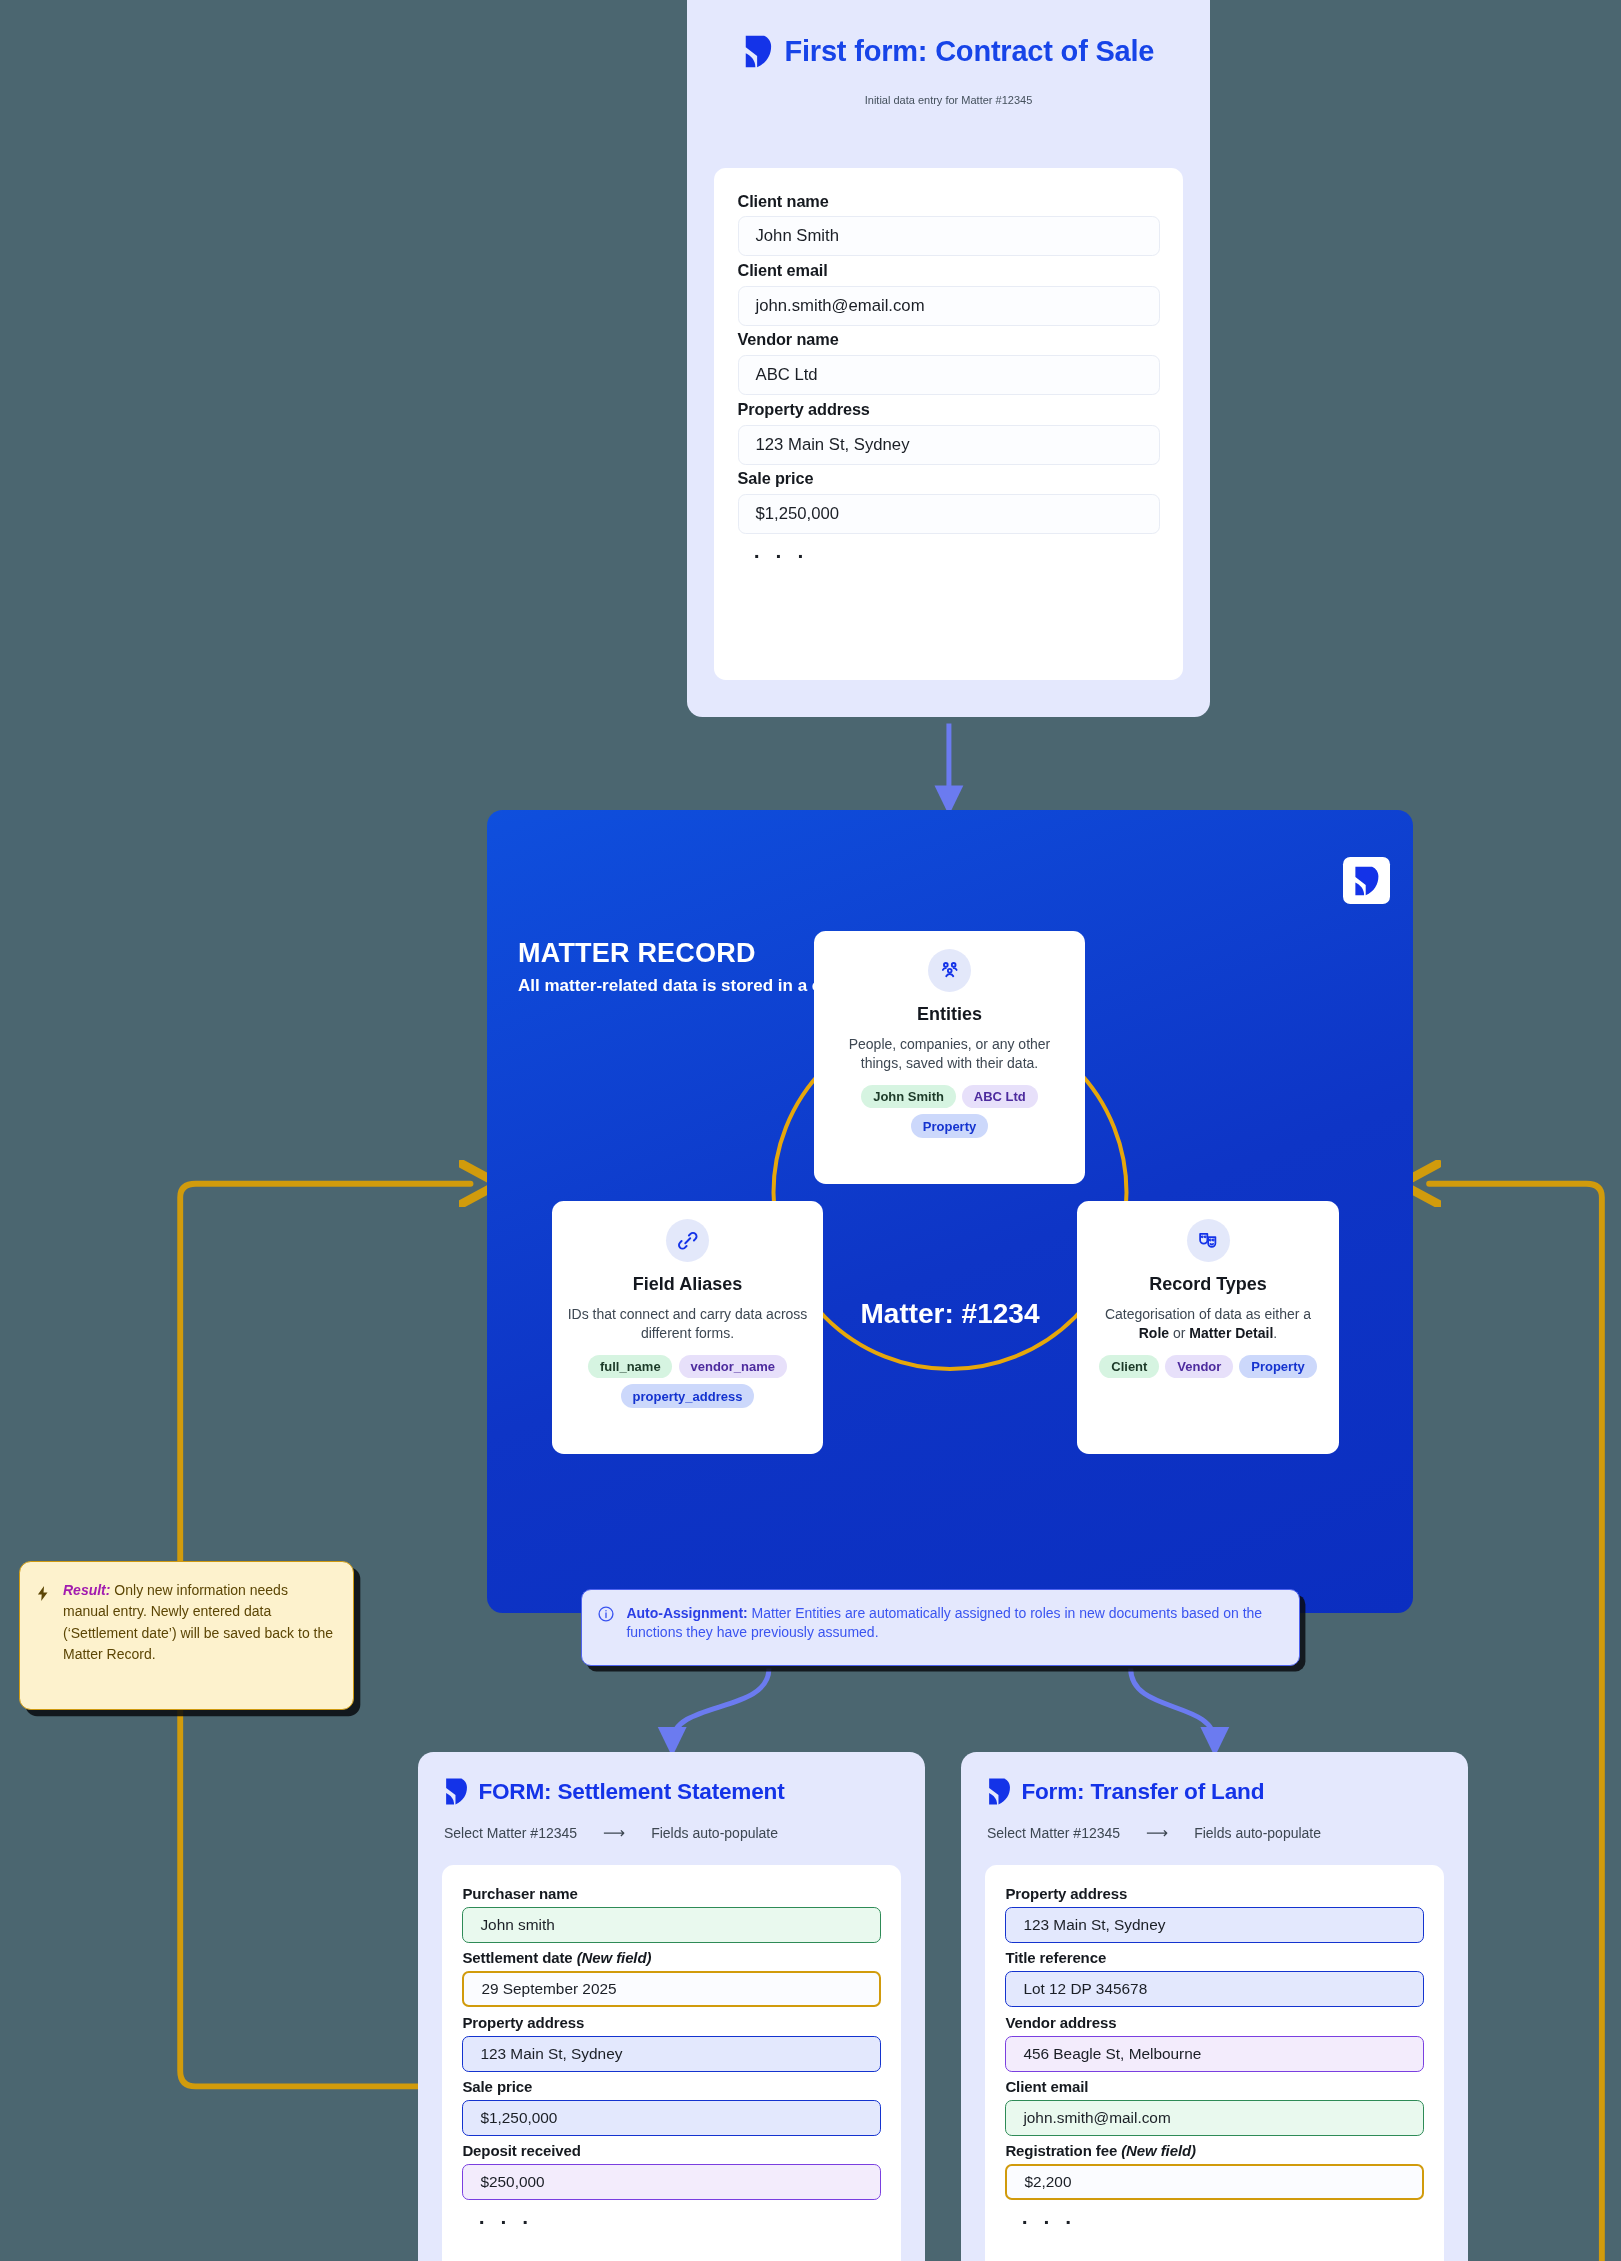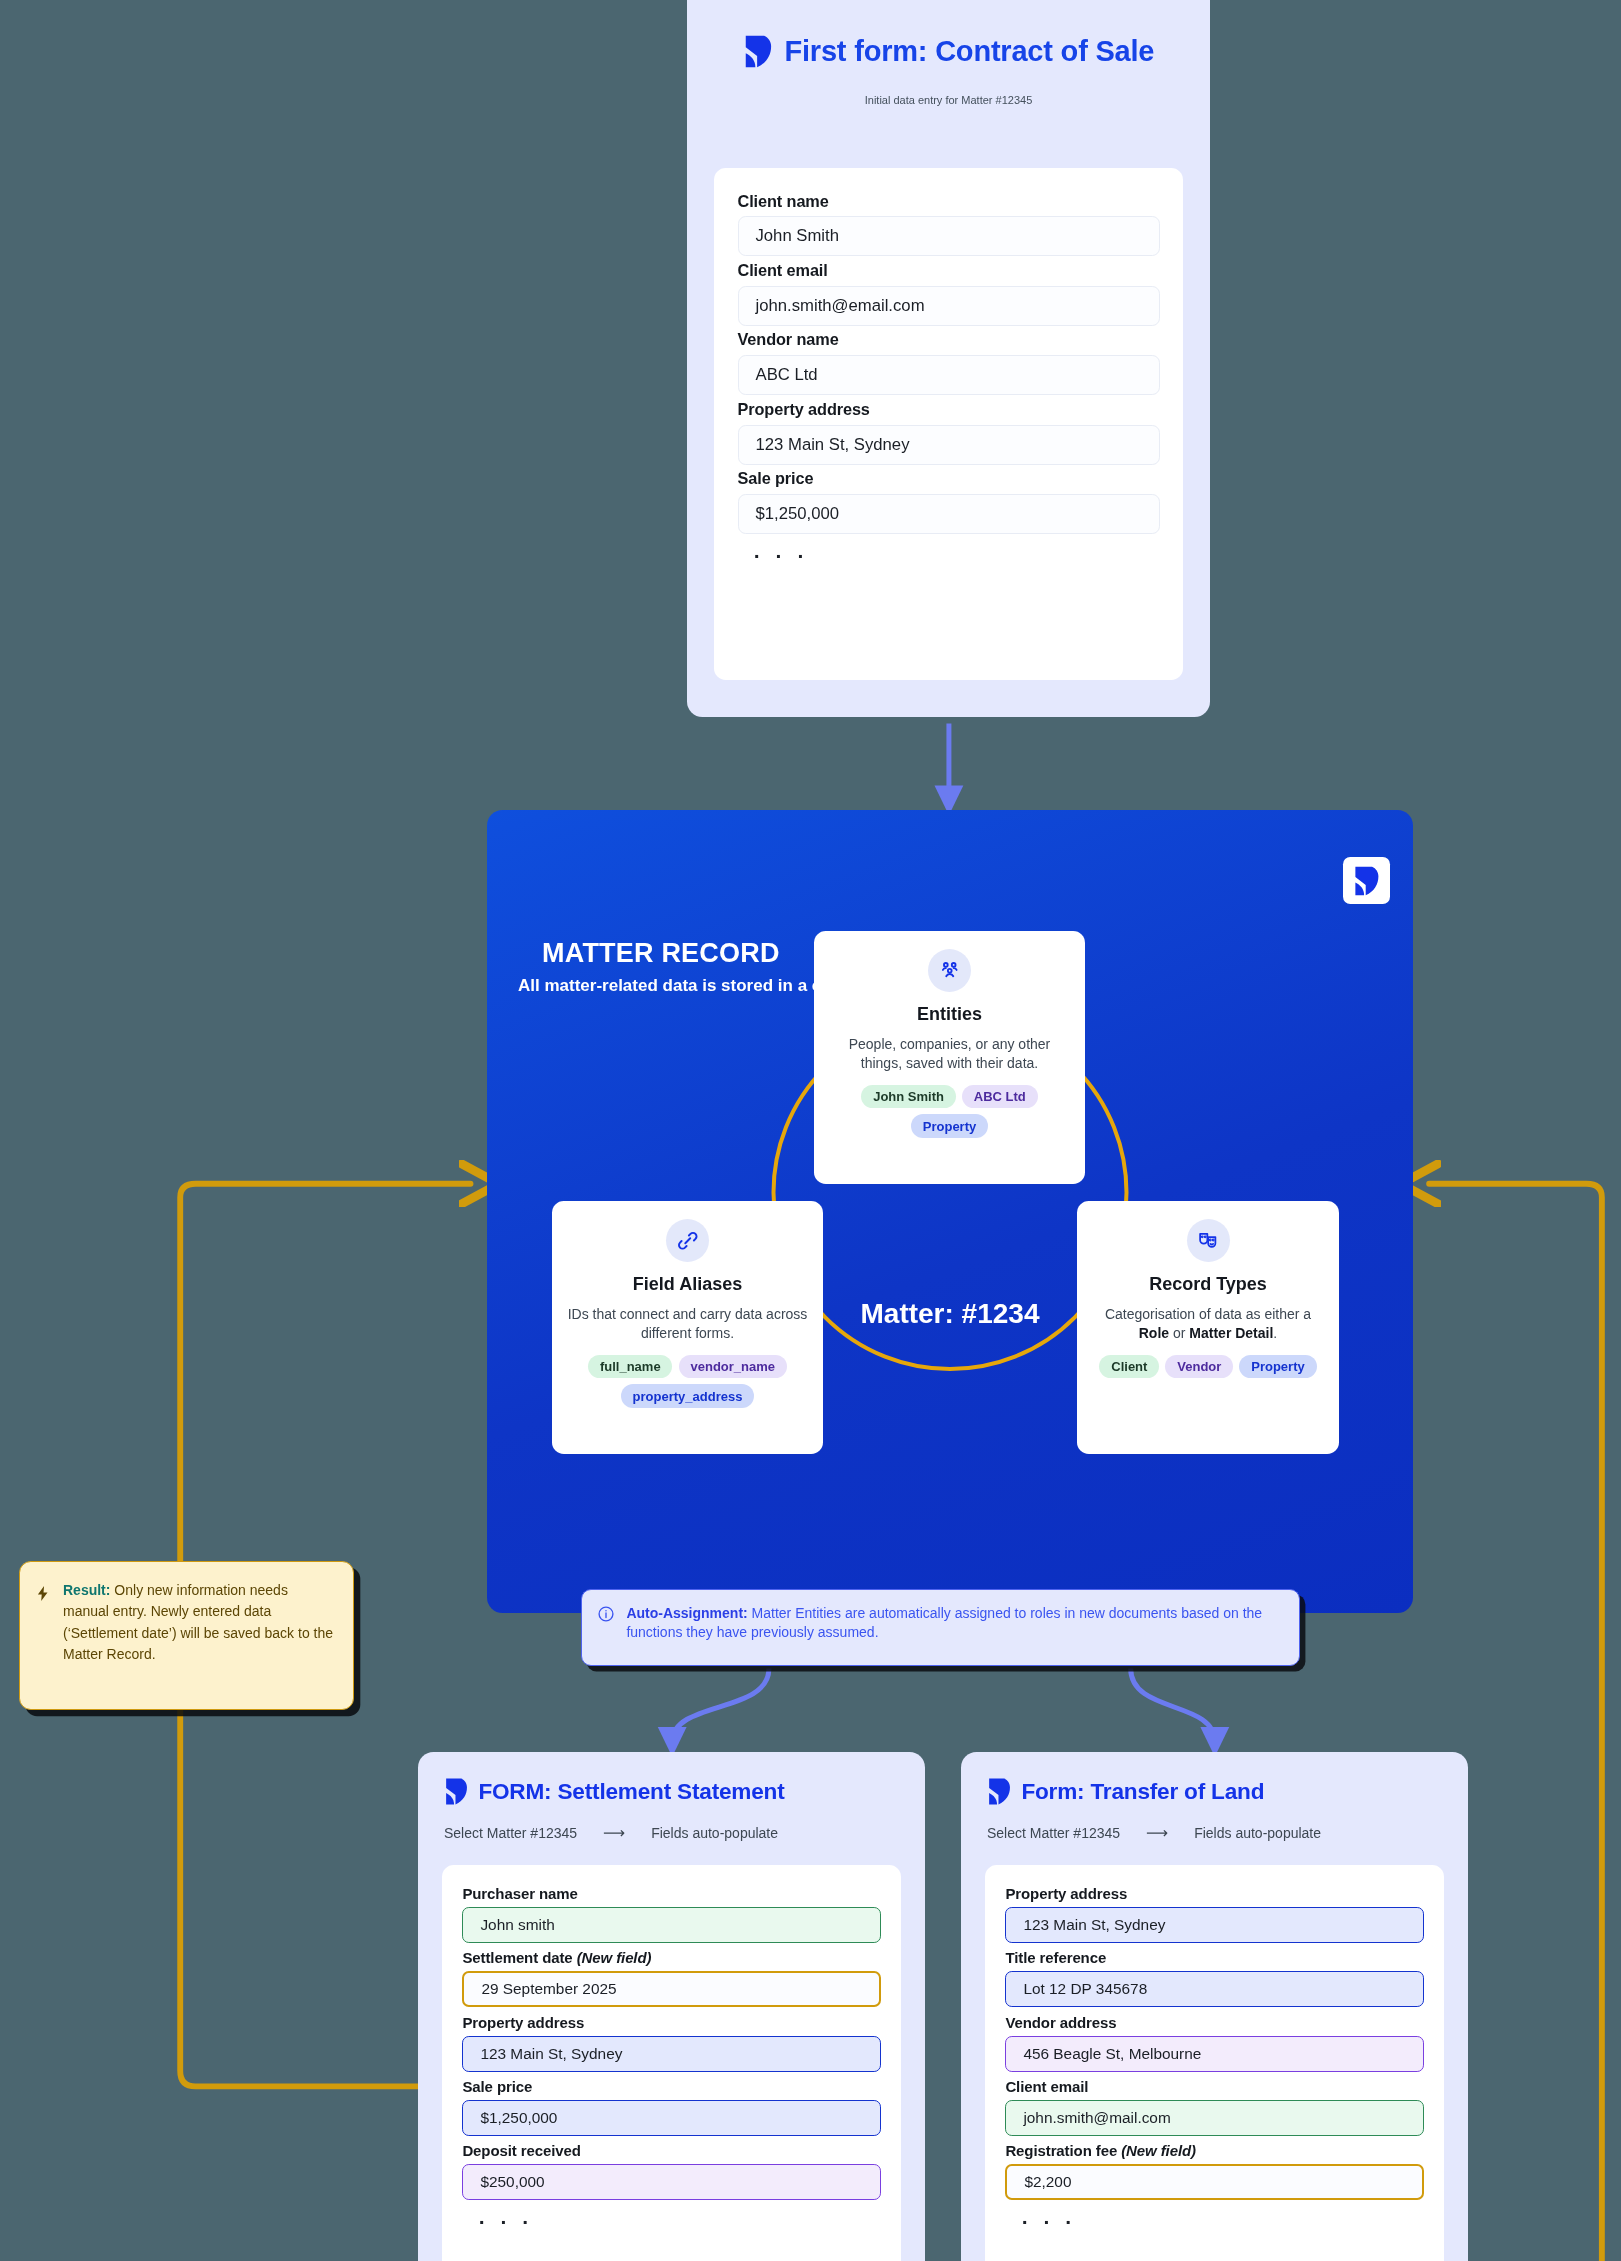--- a/index.html
+++ b/index.html
@@ -95,21 +95,20 @@
     left: 487px; top: 810px;
     width: 926px; height: 803px;
     background: linear-gradient(160deg, #0f4fdd 0%, #0e35c6 55%, #0b2ec0 100%);
     border-radius: 15.4px;
     overflow: hidden;
   }
   #mr-title {
     position: absolute; left: 31px; top: 128px;
     font-size: 27px; font-weight: 800; color: #ffffff;
     letter-spacing: 0.2px;
-    margin-left: 24px;
   }
   #mr-sub {
     position: absolute; left: 31px; top: 166px;
     font-size: 17px; font-weight: 700; color: #ffffff;
   }
   #mr-logo {
     position: absolute; right: 23.5px; top: 47px;
     width: 47px; height: 47px;
     background: #ffffff; border-radius: 7.2px;
     display: flex; align-items: center; justify-content: center;
@@ -171,21 +170,21 @@
     border-radius: 11.8px;
     box-shadow: 6.3px 6.3px 0 rgba(8,10,14,0.85);
     padding: 18px 17px 16.3px 14.5px;
     display: flex; gap: 11px;
     z-index: 5;
   }
   #result-callout .bolt { flex: 0 0 auto; margin-top: 2.7px; }
   #result-text {
     font-size: 14px; line-height: 1.52; color: #5c4605;
   }
-  #result-text b { font-weight: 800; color: #0f766e; }
+  #result-text b { font-weight: 800; color: #a21caf; font-style: italic; }
 
   
   #auto-banner {
     position: absolute;
     left: 581px; top: 1589px;
     width: 719px; height: 77px;
     background: #e4e8fd;
     border: 1.8px solid #4f63f0;
     border-radius: 10px;
     box-shadow: 5.4px 5.4px 0 rgba(8,10,14,0.82);

